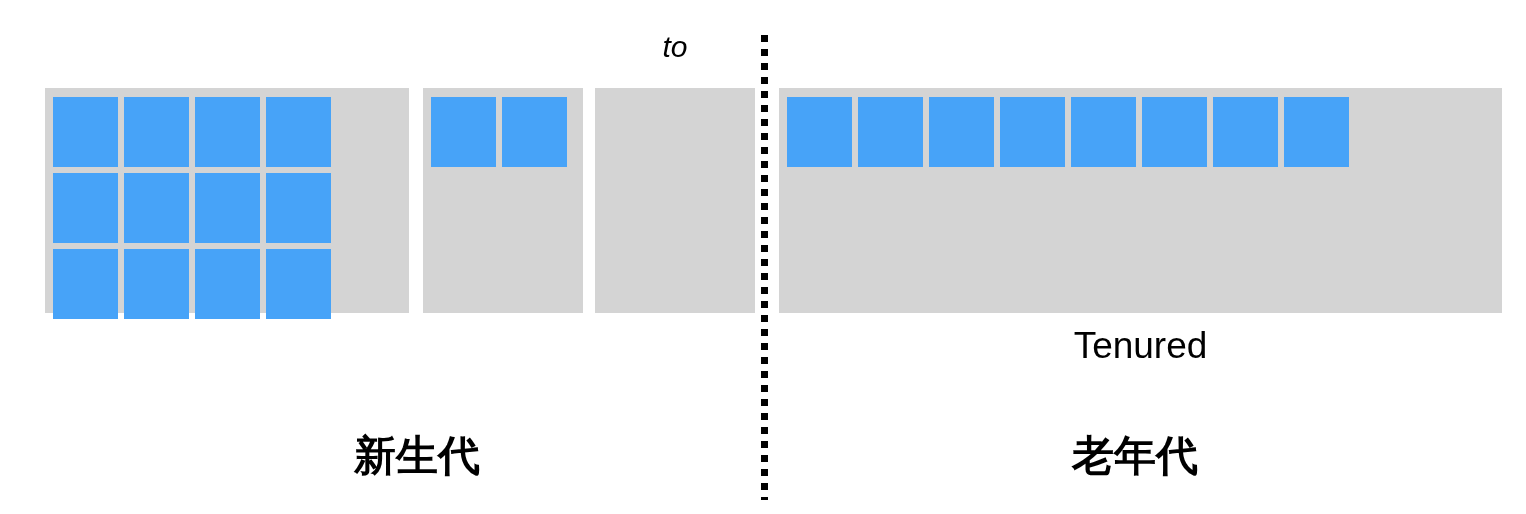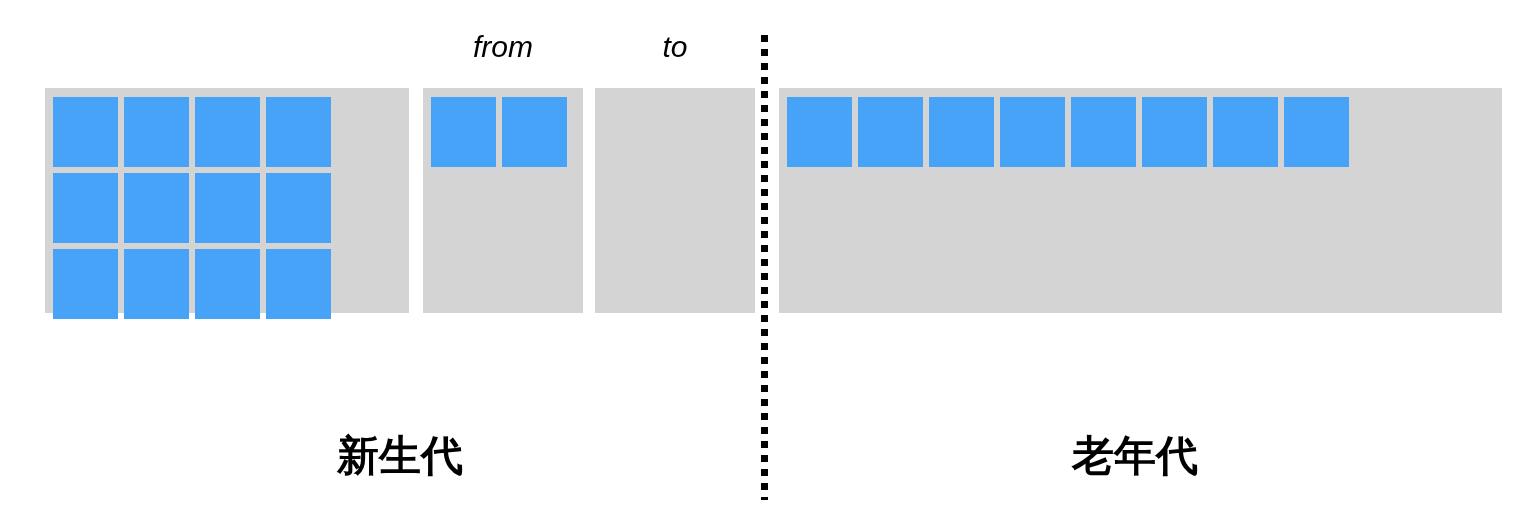--- a/index.html
+++ b/index.html
@@ -90,29 +90,28 @@
   
   .generation-label {
     position: absolute;
     top: 428px;
     font-size: 42px;
     font-weight: bold;
     color: #000;
     text-align: center;
     white-space: nowrap;
   }
-  #young-generation-label { left: 238px; width: 324px; }
+  #young-generation-label { left: 255px; width: 324px; }
   #old-generation-label   { left: 973px; width: 324px; }
 </style>
 </head>
 <body>
 
 <div id="stage">
 
-  <div class="flip-caption" id="from-caption">from</div>
   <div class="flip-caption" id="to-caption">to</div>
 
   <div class="region" id="eden-region">
     <div class="cells" id="eden-cells">
         <div class="cell" style="background: rgb(71, 163, 248);"></div>
         <div class="cell" style="background: rgb(71, 163, 248);"></div>
         <div class="cell" style="background: rgb(71, 163, 248);"></div>
         <div class="cell" style="background: rgb(71, 163, 248);"></div>
         <div class="cell" style="background: rgb(71, 163, 248);"></div>
         <div class="cell" style="background: rgb(71, 163, 248);"></div>
@@ -144,17 +143,18 @@
         <div class="cell" style="background: rgb(71, 163, 248);"></div>
         <div class="cell" style="background: rgb(71, 163, 248);"></div>
         <div class="cell" style="background: rgb(71, 163, 248);"></div>
         <div class="cell" style="background: rgb(71, 163, 248);"></div>
         <div class="cell" style="background: rgb(71, 163, 248);"></div>
       </div>
   </div>
 
   <div id="generation-divider"></div>
 
+  <div class="region-label" id="tenured-label">Tenured</div>
 
   <div class="generation-label" id="young-generation-label">新生代</div>
   <div class="generation-label" id="old-generation-label">老年代</div>
 
 </div>
 
 </body></html>

